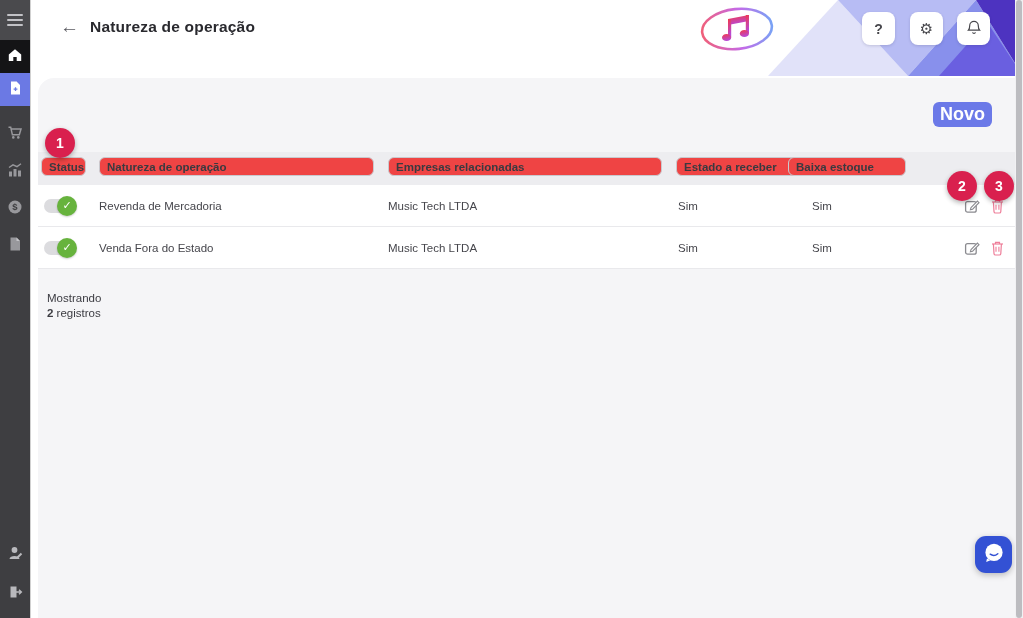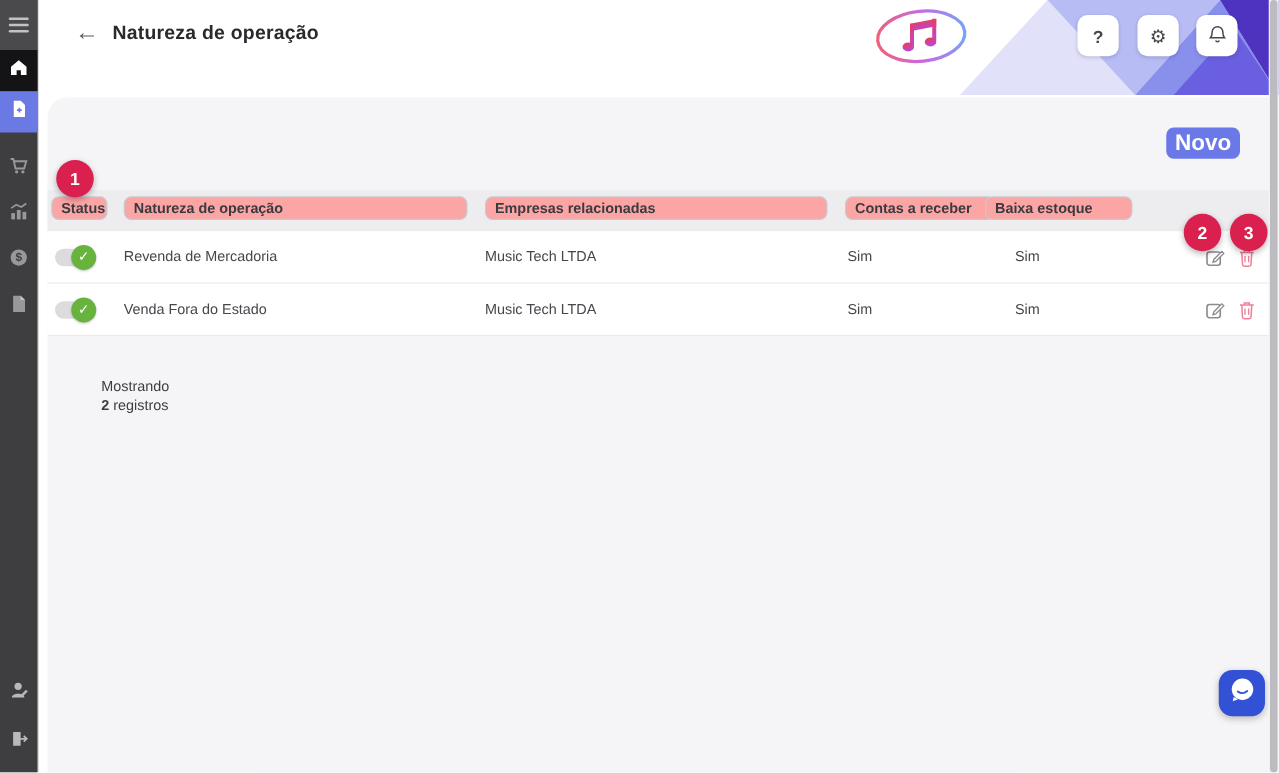--- a/index.html
+++ b/index.html
@@ -35,39 +35,39 @@
   .hbtn-gear { right:80px; font-family:"DejaVu Sans", sans-serif; font-size:15px; font-weight:normal; }
   .hbtn-bell { right:33px; }
   
   .card { position:absolute; left:38px; top:78px; width:977px; height:540px;
     background:#f5f5f7; border-radius:16px 0 0 0; }
   .btn-novo { position:absolute; top:24px; right:23px; width:59px; height:25px; background:#6b79e8;
     color:#fff; font-size:18px; font-weight:700; border:none; border-radius:6px; cursor:pointer;
     font-family:"Liberation Sans",sans-serif; }
   .filter-row { position:absolute; top:74px; left:0; width:100%; height:33px; background:#ededf0; }
   .fbox { position:absolute; top:5px; height:19px; border:1px solid #c9c9ce; border-radius:6px;
-    background:#fca5a5; font-size:11.5px; font-weight:700; color:#3a3a40; display:flex;
+    background:#ef4444; font-size:11.5px; font-weight:700; color:#3a3a40; display:flex;
     align-items:center; padding-left:7px; cursor:pointer; }
   .f-status {left:3px;  width:45px;}
   .f-nat    {left:61px; width:275px;}
   .f-emp    {left:350px;width:274px;}
   .f-contas {left:638px;width:120px;}
   .f-baixa  {left:750px;width:118px;}
   .rows { position:absolute; top:107px; left:0; width:100%; }
   .row { position:relative; height:42px; background:#fff; border-bottom:1px solid #e9e9ec; }
   .cell { position:absolute; top:0; height:100%; display:flex; align-items:center;
     font-size:11.5px; color:#46464c; }
   .c-status{left:6px;} .c-nat{left:61px;text-align:center;} .c-emp{left:350px;} .c-contas{left:640px;} .c-baixa{left:774px;}
   .c-actions{ right:10px; gap:9px; }
   .icon-btn { width:16px; height:16px; display:flex; align-items:center; justify-content:center; cursor:pointer; }
   .toggle { width:30px; height:14px; background:#dcdcdf; border-radius:7px; position:relative; cursor:pointer; }
   .toggle .knob { position:absolute; right:-3px; top:-3px; width:20px; height:20px; border-radius:50%;
     background:#67b33d; color:#fff; display:flex; align-items:center; justify-content:center;
     font-size:11px; font-weight:bold; box-shadow:0 1px 2px rgba(0,0,0,.2); }
-  .footer-info { position:absolute; top:225px; left:9px; font-size:11.5px; color:#3c3c42; line-height:15px;margin-left:34px; }
+  .footer-info { position:absolute; top:213px; left:9px; font-size:11.5px; color:#3c3c42; line-height:15px; }
   .footer-info b { font-weight:700; }
   
   .badge { position:absolute; width:30px; height:30px; border-radius:50%; background:#d9204e;
     color:#fff; font-weight:700; font-size:14px; display:flex; align-items:center; justify-content:center;
     box-shadow:0 2px 5px rgba(0,0,0,.3); z-index:30; }
   .badge-1 { left:45px;  top:128px; }
   .badge-2 { left:947px; top:171px; }
   .badge-3 { left:984px; top:171px; }
   .chat { position:absolute; left:975px; top:536px; width:37px; height:37px; background:#3351d4;
     border-radius:11px; display:flex; align-items:center; justify-content:center; cursor:pointer;
@@ -206,21 +206,21 @@
   </button>
 </header>
 
 <section class="card">
   <button class="btn-novo">Novo</button>
 
   <div class="filter-row">
     <span class="fbox f-status">Status</span>
     <span class="fbox f-nat">Natureza de operação</span>
     <span class="fbox f-emp">Empresas relacionadas</span>
-    <span class="fbox f-contas">Contas a receber</span>
+    <span class="fbox f-contas">Estado a receber</span>
     <span class="fbox f-baixa">Baixa estoque</span>
   </div>
 
   <div class="rows">
     <div class="row">
         <div class="cell c-status">
           <div class="toggle">
             <div class="knob">✓</div>
           </div>
         </div>

